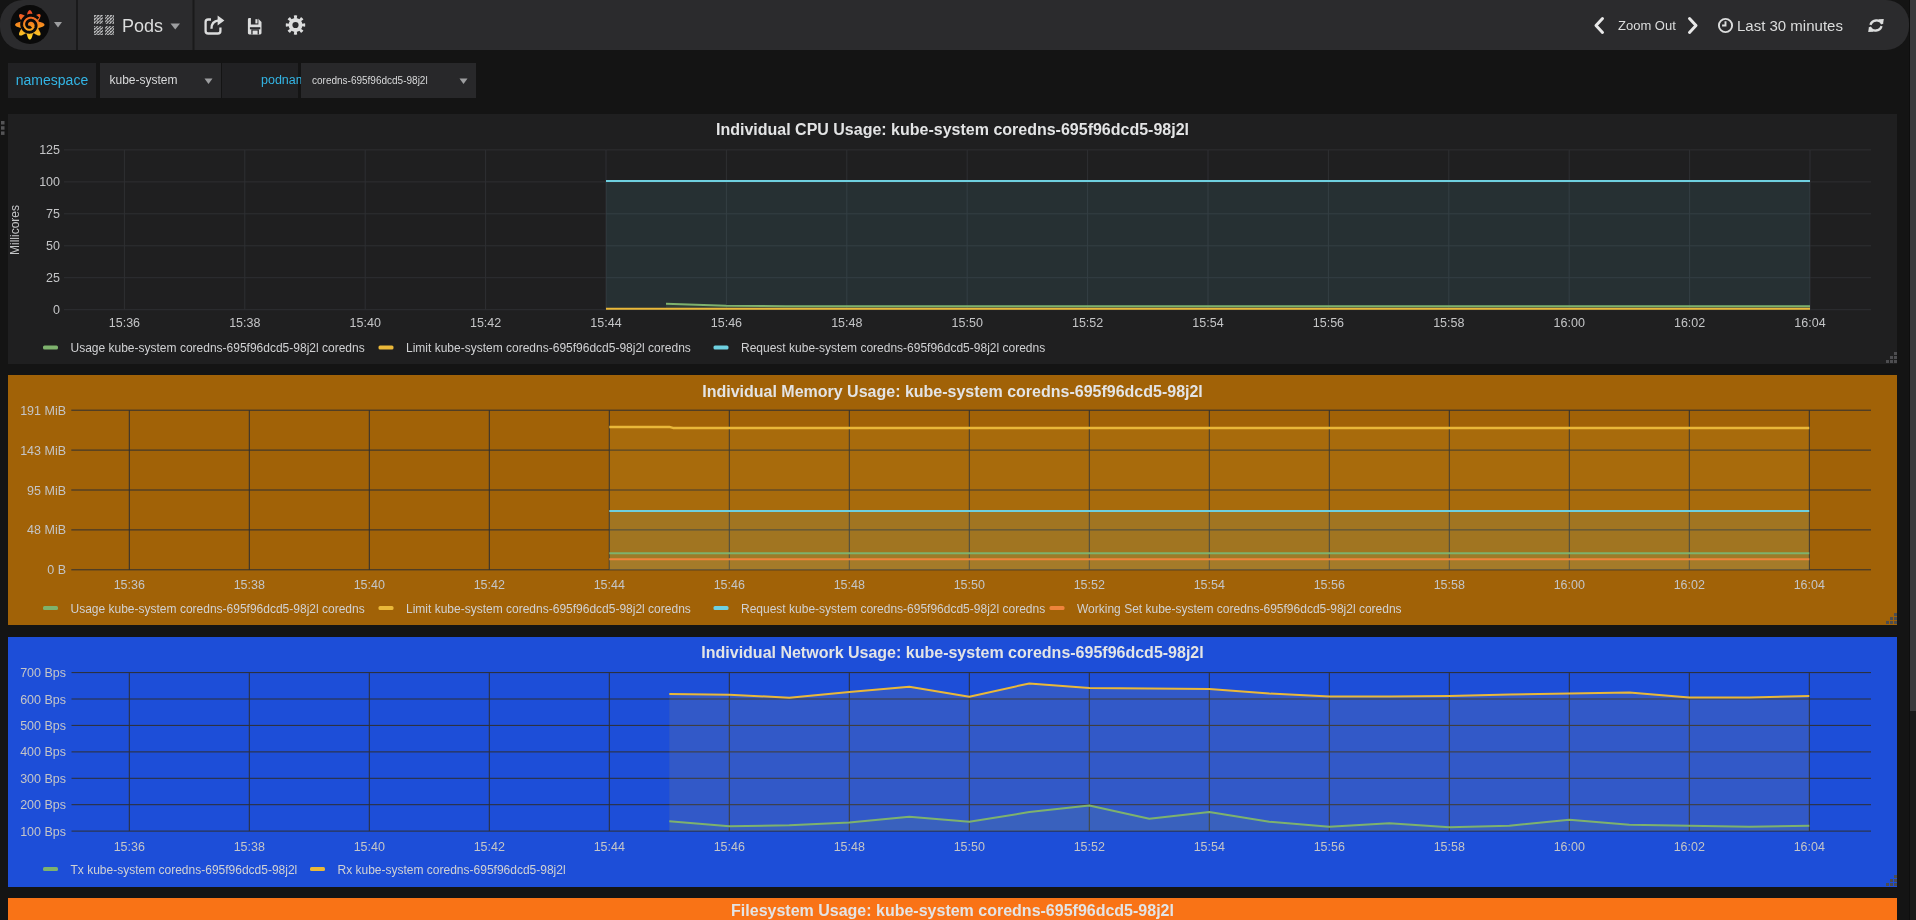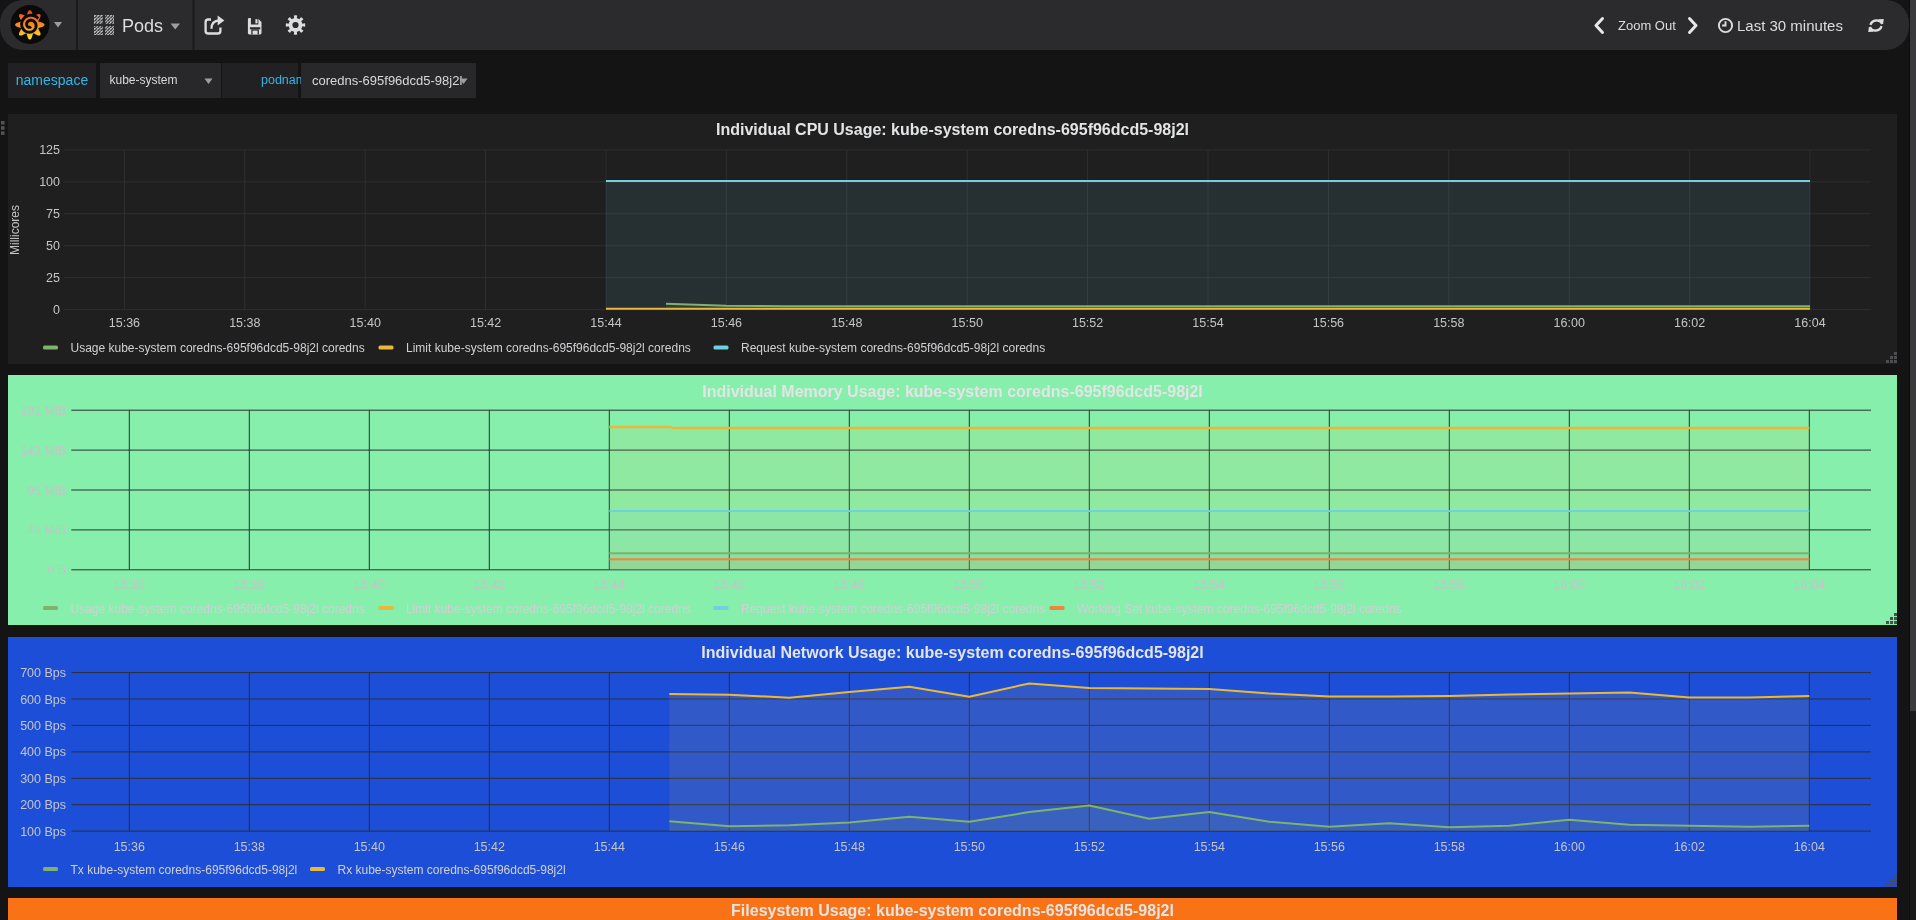--- a/index.html
+++ b/index.html
@@ -52,21 +52,21 @@
 <path d="M-2.5,6.2 l-5.3,0.3 0.8,-5.2 z" fill="#dcdddd"></path>
 </g>
 </svg></div>
 <div style="position:absolute;left:0;top:50px;width:1909px;height:64px;background:#141414;">
 <div style="position:absolute;left:8px;top:12.5px;width:88px;height:35px;background:#212123;color:#33b5e5;font-size:14px;line-height:35px;text-align:center;">namespace</div>
 <div style="position:absolute;left:99.5px;top:12.5px;width:121px;height:35px;background:#28282a;color:#d8d9da;font-size:12px;line-height:35px;">
 <span style="margin-left:10px">kube-system</span><svg width="10" height="7" style="position:absolute;right:7px;top:15px" xmlns="http://www.w3.org/2000/svg">
         <path d="M0.5,0.5 h8 l-4,5.5 z" fill="#9d9ea0"></path>
       </svg></div>
 <div style="position:absolute;left:222px;top:12.5px;width:76px;height:35px;background:#212123;color:#33b5e5;font-size:12.5px;line-height:35px;text-align:center;padding-left:39px;">podname</div>
-<div style="position:absolute;left:301px;top:12.5px;width:175px;height:35px;background:#28282a;color:#d8d9da;font-size:13px;line-height:35px;">
+<div style="position:absolute;left:301px;top:12.5px;width:175px;height:35px;background:#28282a;color:#d8d9da;font-size:10px;line-height:35px;">
 <span style="margin-left:11px">coredns-695f96dcd5-98j2l</span><svg width="10" height="7" style="position:absolute;right:7px;top:15px" xmlns="http://www.w3.org/2000/svg">
         <path d="M0.5,0.5 h8 l-4,5.5 z" fill="#9d9ea0"></path>
       </svg></div>
 </div>
 <div style="position:absolute;left:8px;top:113.5px;width:1889px;height:250px;background:#1f1f20;text-decoration:underline;">
 <svg width="1889" height="250" style="position:absolute;left:0;top:0" xmlns="http://www.w3.org/2000/svg" font-family="'Liberation Sans',sans-serif">
 <text x="944.5" y="21" font-size="16" font-weight="bold" fill="#e3e4e5" text-anchor="middle">Individual CPU Usage: kube-system coredns-695f96dcd5-98j2l</text>
 <line x1="56" y1="35.9" x2="1863" y2="35.9" stroke="#2e2f32" stroke-width="1"></line>
       <line x1="56" y1="67.9" x2="1863" y2="67.9" stroke="#2e2f32" stroke-width="1"></line>
       <line x1="56" y1="99.8" x2="1863" y2="99.8" stroke="#2e2f32" stroke-width="1"></line>
@@ -124,21 +124,21 @@
 <g fill="#4d4d50">
 <rect x="1886" y="246" width="3" height="3"></rect>
         <rect x="1882" y="246" width="3" height="3"></rect>
         <rect x="1878" y="246" width="3" height="3"></rect>
 <rect x="1886" y="242" width="3" height="3"></rect>
         <rect x="1882" y="242" width="3" height="3"></rect>
 <rect x="1886" y="238" width="3" height="3"></rect>
 </g>
 </svg>
   </div>
-<div style="position:absolute;left:8px;top:375px;width:1889px;height:250px;background:#86efac;">
+<div style="position:absolute;left:8px;top:375px;width:1889px;height:250px;background:#a16207;">
 <svg width="1889" height="250" style="position:absolute;left:0;top:0" xmlns="http://www.w3.org/2000/svg" font-family="'Liberation Sans',sans-serif">
 <text x="944.5" y="21.5" font-size="16" font-weight="bold" fill="#e3e4e5" text-anchor="middle">Individual Memory Usage: kube-system coredns-695f96dcd5-98j2l</text>
 <line x1="63.3" y1="35.2" x2="1863" y2="35.2" stroke="#2e2f32" stroke-width="1"></line>
       <line x1="63.3" y1="75.1" x2="1863" y2="75.1" stroke="#2e2f32" stroke-width="1"></line>
       <line x1="63.3" y1="115" x2="1863" y2="115" stroke="#2e2f32" stroke-width="1"></line>
       <line x1="63.3" y1="154.9" x2="1863" y2="154.9" stroke="#2e2f32" stroke-width="1"></line>
       <line x1="63.3" y1="194.8" x2="1863" y2="194.8" stroke="#2e2f32" stroke-width="1"></line>
       <line x1="121.3" y1="35.2" x2="121.3" y2="194.8" stroke="#2e2f32" stroke-width="1"></line>
       <line x1="241.3" y1="35.2" x2="241.3" y2="194.8" stroke="#2e2f32" stroke-width="1"></line>
       <line x1="361.3" y1="35.2" x2="361.3" y2="194.8" stroke="#2e2f32" stroke-width="1"></line>

